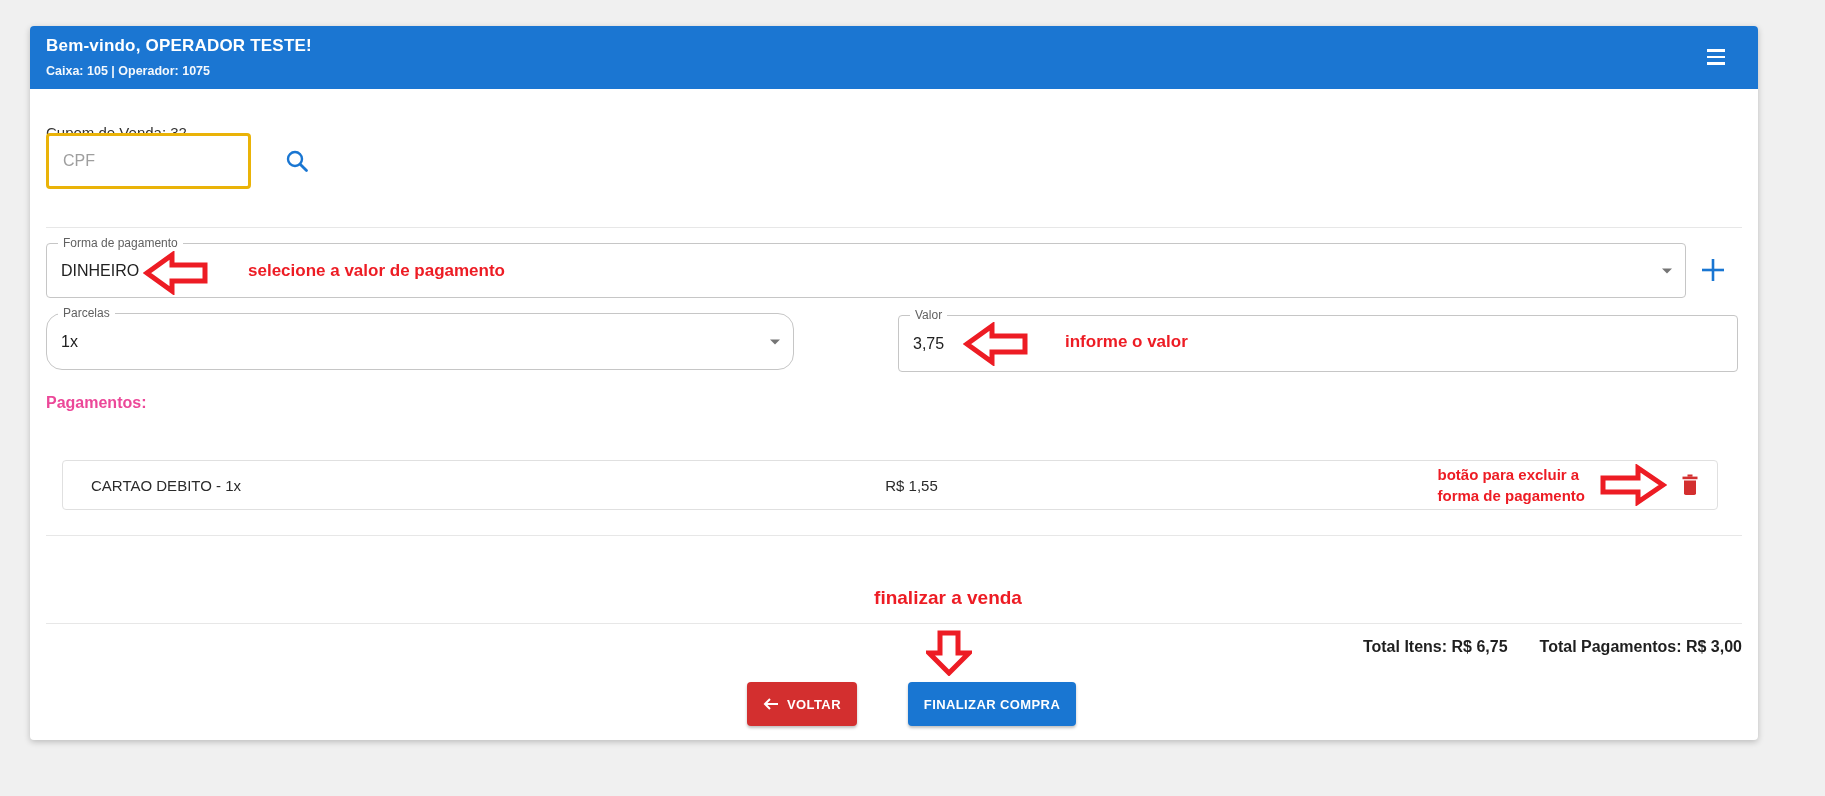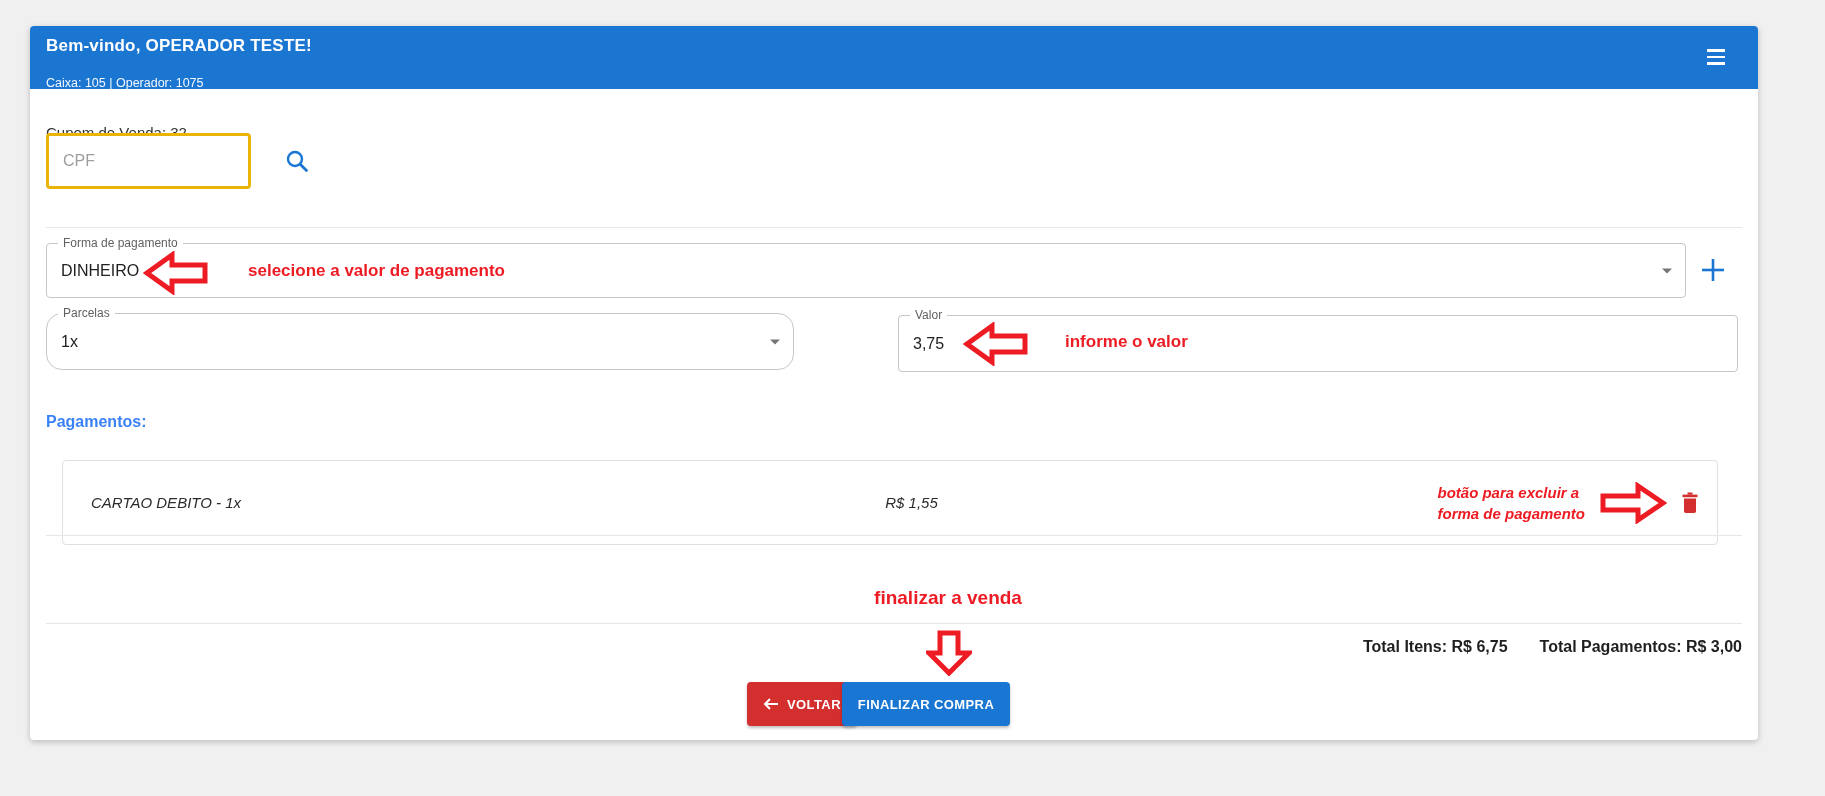--- a/index.html
+++ b/index.html
@@ -15,21 +15,21 @@
     background:#ffffff; border-radius:4px;
     box-shadow:0 2px 6px rgba(0,0,0,0.22);
     padding-left:32px;
   }
   .app-header {
     position:absolute; left:0; top:0; width:100%; height:63px;
     background:#1b76d2; border-radius:4px 4px 0 0;
     color:#ffffff; padding:10px 16px;
   }
   .app-title { font-size:17px; font-weight:bold; letter-spacing:0.2px; }
-  .app-subtitle { font-size:12.5px; margin-top:20px; font-weight:normal; opacity:0.95; }
+  .app-subtitle { font-size:12.5px; margin-top:8px; font-weight:bold; opacity:0.95; }
   .menu-btn {
     position:absolute; right:30px; top:21px; width:24px; height:20px;
     display:flex; flex-direction:column; justify-content:center; gap:4px; cursor:pointer;
   }
   .menu-btn span { display:block; width:18px; height:2.5px; background:#ffffff; margin:0 auto; }
 
   .cupom { position:absolute; left:16px; top:98px; font-size:15px; color:#333; }
 
   .cpf-input {
     position:absolute; left:16px; top:107px; width:205px; height:56px;
@@ -62,26 +62,26 @@
     font-family:"Liberation Sans","DejaVu Sans",sans-serif; background:transparent;
   }
   .plus-btn { position:absolute; left:1668px; top:229px; width:30px; height:30px; cursor:pointer; }
 
   .ann { color:#ed1c24; font-weight:bold; }
   .ann-forma-arrow { position:absolute; left:113px; top:225px; }
   .ann-forma-text  { position:absolute; left:218px; top:235px; font-size:17px; }
   .ann-valor-arrow { position:absolute; left:933px; top:296px; }
   .ann-valor-text  { position:absolute; left:1035px; top:306px; font-size:17px; }
 
-  .pagamentos-label { position:absolute; left:16px; top:387px; font-size:16px; font-weight:bold; color:#3b82f6; }
+  .pagamentos-label { position:absolute; left:16px; top:368px; font-size:16px; font-weight:bold; color:#ec4899; }
 
   .payment-row {
-    position:absolute; left:32px; top:434px; width:1656px; height:85px;
+    position:absolute; left:32px; top:434px; width:1656px; height:50px;
     border:1px solid #e0e0e0; border-radius:4px; background:#fff;
-    display:flex; align-items:center;font-style:italic;
+    display:flex; align-items:center;
   }
   .payment-method { position:absolute; left:28px; font-size:15px; color:#2b2b2b; }
   .payment-amount { position:absolute; left:51.3%; transform:translateX(-50%); font-size:15px; color:#2b2b2b; }
   .payment-del-group {
     position:absolute; right:14px; top:0; height:100%;
     display:flex; align-items:center; gap:14px;
   }
   .ann-del-text { font-size:15px; line-height:21px; text-align:left; }
   .trash-btn { width:22px; height:24px; cursor:pointer; display:flex; align-items:center; }
 
@@ -94,21 +94,21 @@
   }
 
   .btn {
     position:absolute; top:656px; height:44px; border:none; border-radius:4px;
     color:#ffffff; font-weight:bold; font-size:13px; letter-spacing:0.4px;
     display:flex; align-items:center; justify-content:center; gap:8px; cursor:pointer;
     box-shadow:0 2px 3px rgba(0,0,0,0.25);
     font-family:"Liberation Sans","DejaVu Sans",sans-serif;
   }
   .btn-voltar { left:717px; width:110px; background:#d32f2f; }
-  .btn-finalizar { left:812px; width:168px; background:#1976d2; }
+  .btn-finalizar { left:878px; width:168px; background:#1976d2; }
 
   svg { display:block; }
 </style>
 </head>
 <body>
 
 <div class="card">
 
   <div class="app-header">
     <div class="app-title">Bem-vindo, OPERADOR TESTE!</div>

